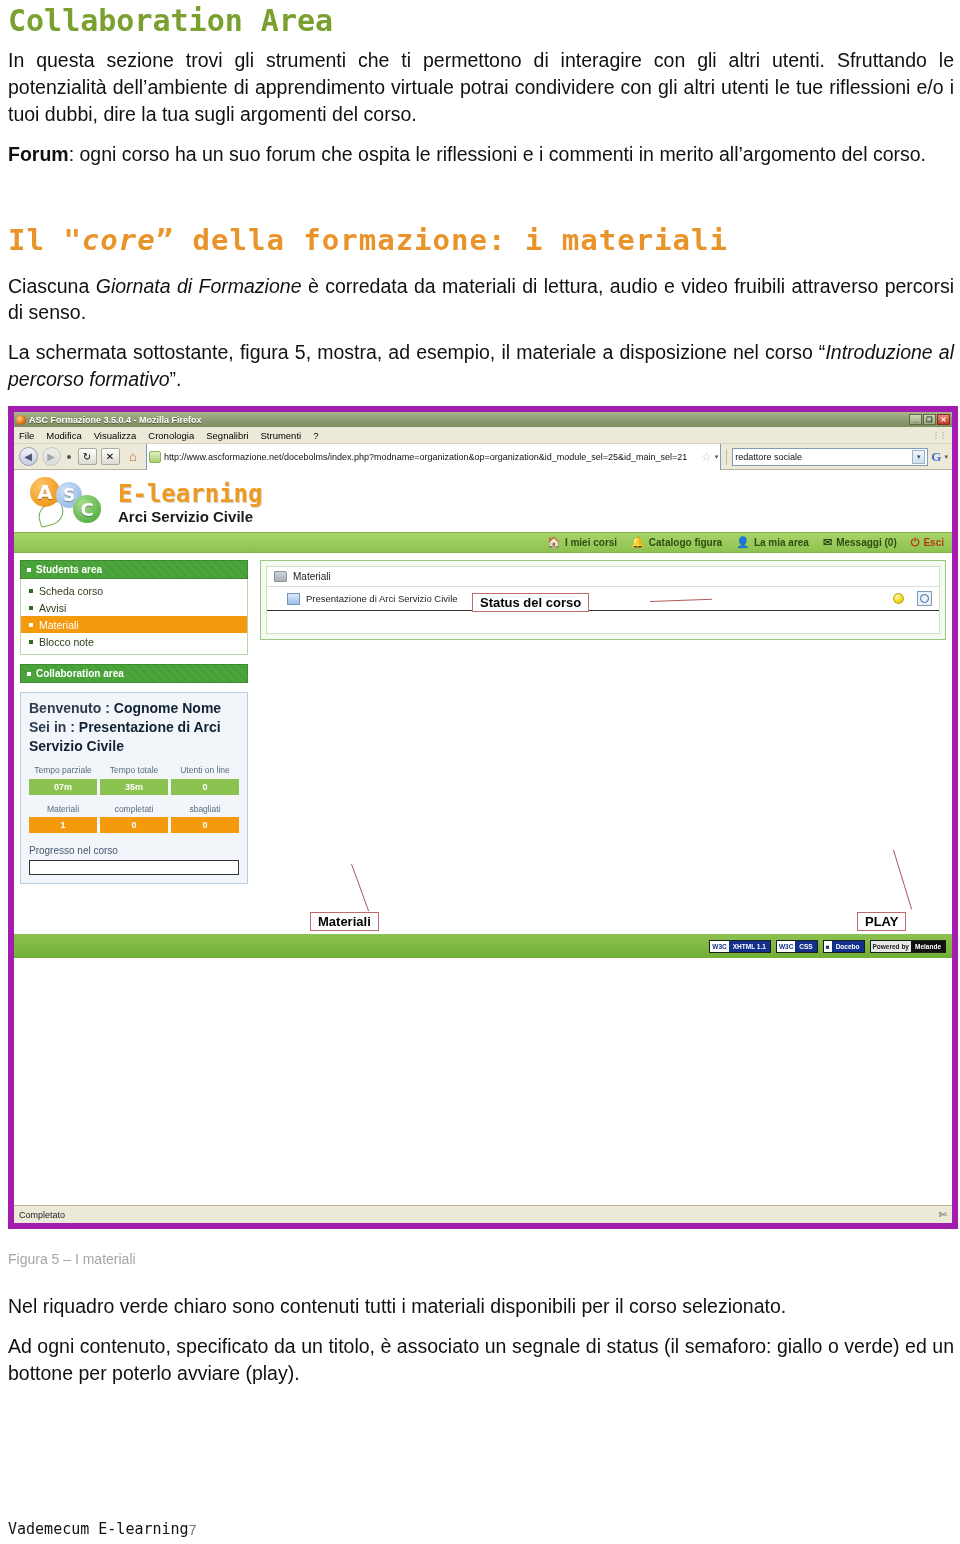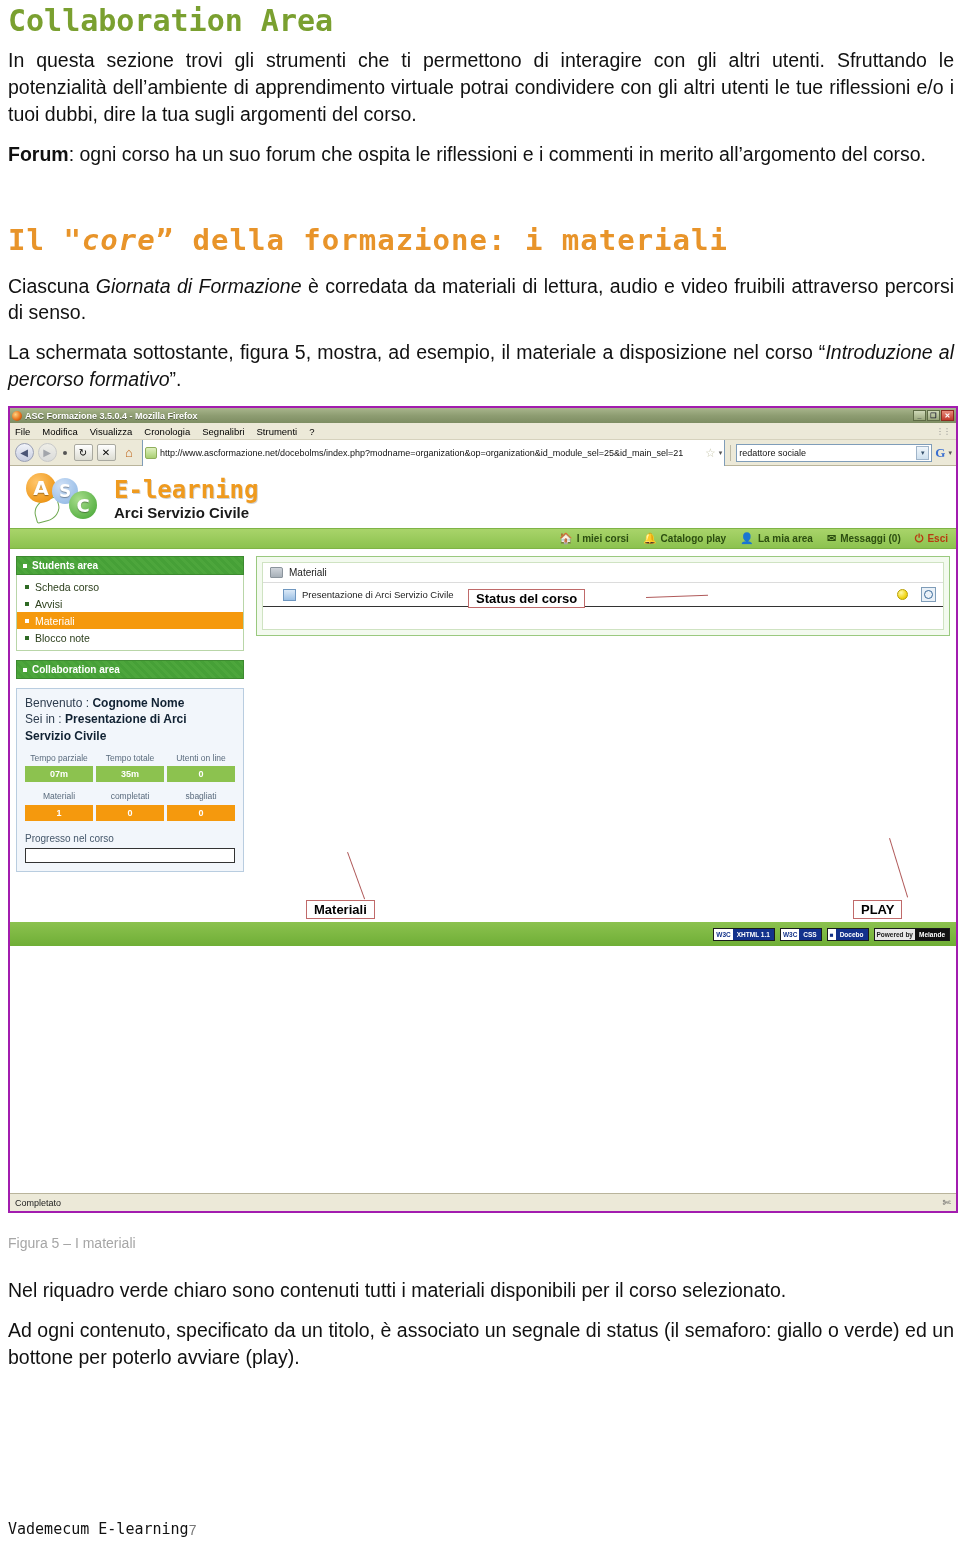--- a/index.html
+++ b/index.html
@@ -44,21 +44,21 @@
   }
   .b { font-weight:bold; }
   .i { font-style:italic; }
 
   .spacer-lg { height:44px; }
 
   
   .browser {
     width:950px;
     margin:4px 0 0 2px;
-    border:2px solid #a21caf;
+    border:6px solid #a21caf;
     background:#ece9d8;
     font-family:"Liberation Sans", sans-serif;
     position:relative;
   }
   .titlebar {
     height:15px;
     background:linear-gradient(to bottom,#a8b58c 0%, #8e9d72 50%, #7d8d62 100%);
     display:flex; align-items:center;
     padding:0 2px;
     font-size:9px; color:#fff; font-weight:bold;
@@ -198,21 +198,21 @@
   .menu-li {
     display:flex; align-items:center; gap:6px;
     font-size:10.5px; color:#2c3f1c; padding:2.5px 8px;
   }
   .menu-li.active { background:#f5990d; color:#fff; }
   .menu-li.active .bullet.dark { background:#fff; }
 
   .info-panel {
     margin-top:9px; border:1px solid #b9cde0; background:#f2f6fb; padding:6px 8px 8px 8px;
   }
-  .info-line { font-size:12px; color:#2d3c4e; line-height:1.35; }
+  .info-line { font-size:14px; color:#2d3c4e; line-height:1.35;font-weight:bold; }
   .info-line b { color:#123; }
   .stats { margin-top:9px; }
   .stat-head { display:flex; gap:3px;align-items:center; }
   .stat-head div {
     flex:1 1 0; text-align:center; font-size:8.5px; color:#5a6b7d; line-height:1.15; padding:1px 0;
   }
   .stat-vals { display:flex; gap:3px; margin-top:2px; }
   .stat-vals div {
     flex:1 1 0; text-align:center; font-size:9px; font-weight:bold; color:#fff;
     padding:3px 0;
@@ -391,21 +391,21 @@
         </div>
       </div>
 
       <div class="greenbar">
         <span class="navitem">
           <span class="ni">🏠</span>
           <span>I miei corsi</span>
         </span>
         <span class="navitem">
           <span class="ni">🔔</span>
-          <span>Catalogo play</span>
+          <span>Catalogo figura</span>
         </span>
         <span class="navitem">
           <span class="ni">👤</span>
           <span>La mia area</span>
         </span>
         <span class="navitem">
           <span class="ni">✉</span>
           <span>Messaggi (0)</span>
         </span>
         <span class="navitem esci">

